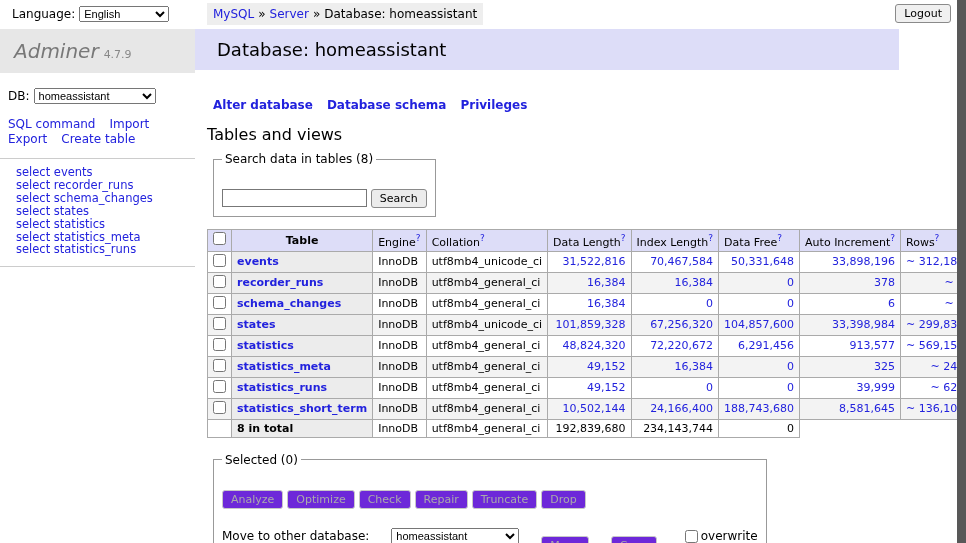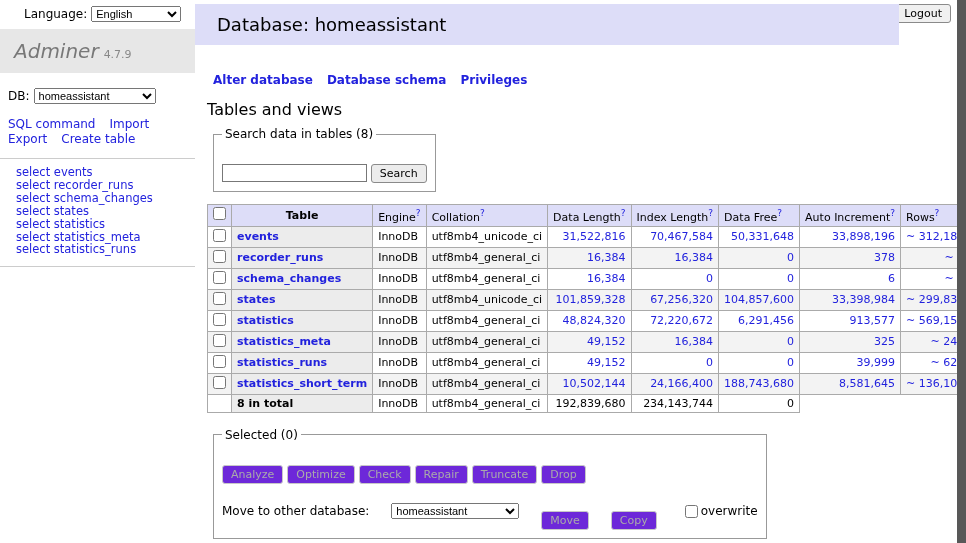--- a/index.html
+++ b/index.html
@@ -2,21 +2,21 @@
 <html><head>
 <meta charset="utf-8">
 <style>
   * { box-sizing: border-box; margin: 0; padding: 0; }
   html, body { width: 966px; height: 543px; overflow: hidden; background: #fff;
     font-family: "DejaVu Sans", "Liberation Sans", sans-serif; color: #000; }
   a { color: #2222dd; text-decoration: none; cursor: pointer; }
 
   
   .sidebar { position: absolute; left: 0; top: 0; width: 195px; height: 100%; background: #fff; }
-  .lang-row { padding: 6px 24px 4px; font-size: 12px; white-space: nowrap; }
+  .lang-row { padding: 6px 12px 4px; font-size: 12px; white-space: nowrap; }
   .lang-row select { width: 90px; font-size: 11px; margin-left: 4px; }
   .logo-band { background: #e7e7e7; padding: 10px 0 10px 14px; margin-top: 3px; }
   .logo-name { font-style: italic; font-size: 20px; color: #787878; }
   .logo-ver { font-size: 11px; color: #888; margin-left: 5px; }
   .db-row { padding: 15px 8px 0; font-size: 12px; }
   .db-row select { width: 122px; font-size: 11px; margin-left: 4px; }
   .action-links { padding: 13px 8px 11px; font-size: 12px; line-height: 15px;
     border-bottom: 1px solid #ccc; }
   .action-links a { margin-right: 14px; display: inline-block; }
   .select-list { padding: 7px 16px 10px; font-size: 11.5px; line-height: 12.9px;
@@ -110,20 +110,23 @@
       <a>select statistics_runs</a>
     </div>
 </div>
 
 <button class="logout-btn">Logout</button>
 <div class="scrollbar">
     <div class="thumb"></div>
   </div>
 
 <div class="main">
+  <p class="breadcrumb">
+    <a>MySQL</a><span class="sep">»</span><a>Server</a><span class="sep">»</span><span>Database: homeassistant</span>
+  </p>
 
   <h2 class="title-band">Database: homeassistant</h2>
 
   <div class="content">
 
     <p class="toplinks">
       
     <a>Alter database</a><a>Database schema</a><a>Privileges</a></p>
 
     <h3>Tables and views</h3>

